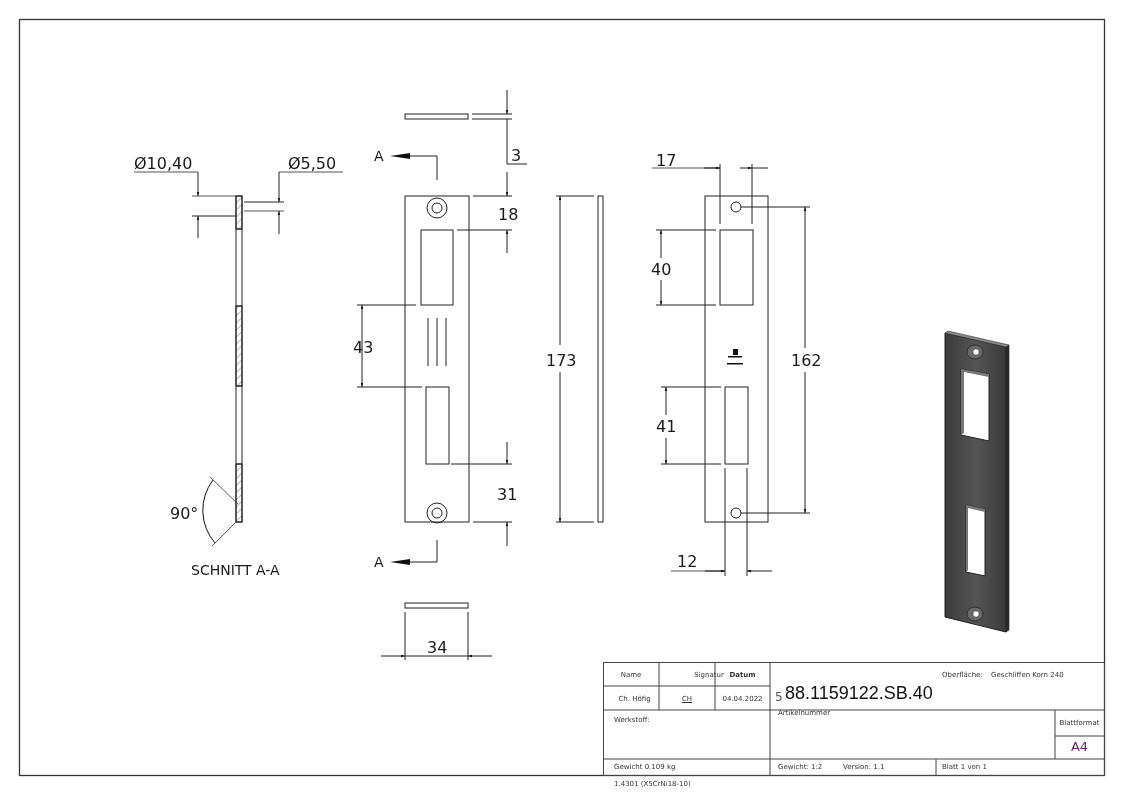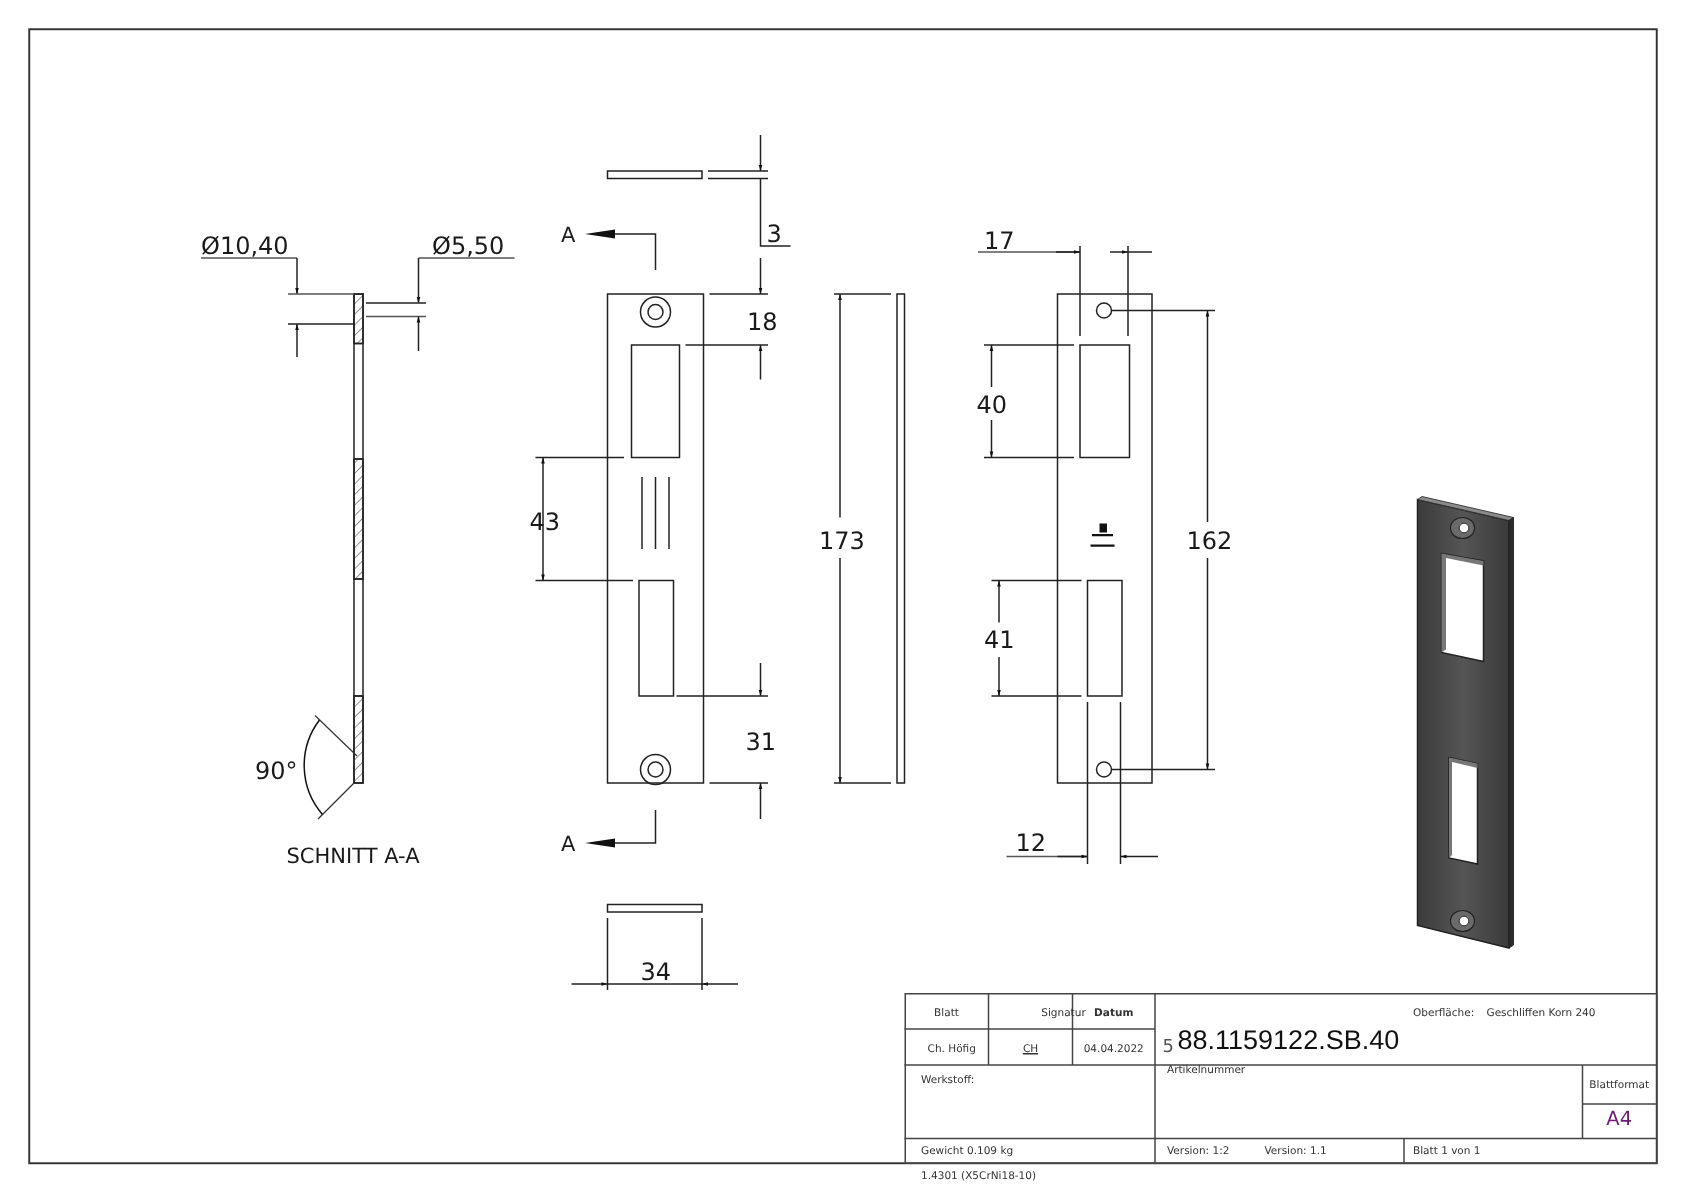--- a/index.html
+++ b/index.html
@@ -190,36 +190,36 @@
     <line x1="659" y1="662" x2="659" y2="710"></line>
     <line x1="715" y1="662" x2="715" y2="710"></line>
     <line x1="770" y1="662" x2="770" y2="775"></line>
     <line x1="1055" y1="710" x2="1055" y2="759"></line>
     <line x1="1055" y1="736" x2="1104" y2="736"></line>
     <line x1="936" y1="759" x2="936" y2="775"></line>
   </g>
 </svg>
 
 <div>
-  <div class="tb-cell" style="left:603px;top:671px;width:56px;text-align:center;">Blatt</div>
+  <div class="tb-cell" style="left:603px;top:671px;width:56px;text-align:center;">Name</div>
   <div class="tb-cell" style="left:681px;top:671px;width:56px;text-align:center;">Signatur</div>
   <div class="tb-cell" style="left:715px;top:671px;width:55px;text-align:center;font-weight:bold;">Datum</div>
   <div class="tb-cell" style="left:603px;top:695px;width:63px;text-align:center;">Ch. Höfig</div>
   <div class="tb-cell" style="left:659px;top:695px;width:56px;text-align:center;text-decoration:underline;">CH</div>
   <div class="tb-cell" style="left:715px;top:695px;width:55px;text-align:center;">04.04.2022</div>
 
   <div class="tb-cell" style="left:778px;top:709px;">Artikelnummer</div>
   <div class="tb-cell" style="left:942px;top:671px;">Oberfläche:</div>
   <div class="tb-cell" style="left:991px;top:671px;">Geschliffen Korn 240</div>
   <div class="tb-cell" style="left:775px;top:690px;font-size:12px;color:#555;">5</div>
   <div class="tb-cell" style="left:785px;top:683px;font-size:18px;color:#111;font-family:'Liberation Sans', sans-serif;">88.1159122.SB.40</div>
 
   <div class="tb-cell" style="left:614px;top:716px;">Werkstoff:</div>
   <div class="tb-cell" style="left:614px;top:736px;margin-top:44px;">1.4301 (X5CrNi18-10)</div>
 
   <div class="tb-cell" style="left:1055px;top:719px;width:49px;text-align:center;">Blattformat</div>
   <div class="tb-cell" style="left:1055px;top:739px;width:49px;text-align:center;font-size:13px;color:#701a75;">A4</div>
 
   <div class="tb-cell" style="left:614px;top:763px;">Gewicht 0.109 kg</div>
-  <div class="tb-cell" style="left:778px;top:763px;">Version: 1:2</div>
+  <div class="tb-cell" style="left:778px;top:763px;">Gewicht: 1:2</div>
   <div class="tb-cell" style="left:843px;top:763px;">Version: 1.1</div>
   <div class="tb-cell" style="left:942px;top:763px;">Blatt 1 von 1</div>
 </div>
 
 </body></html>

